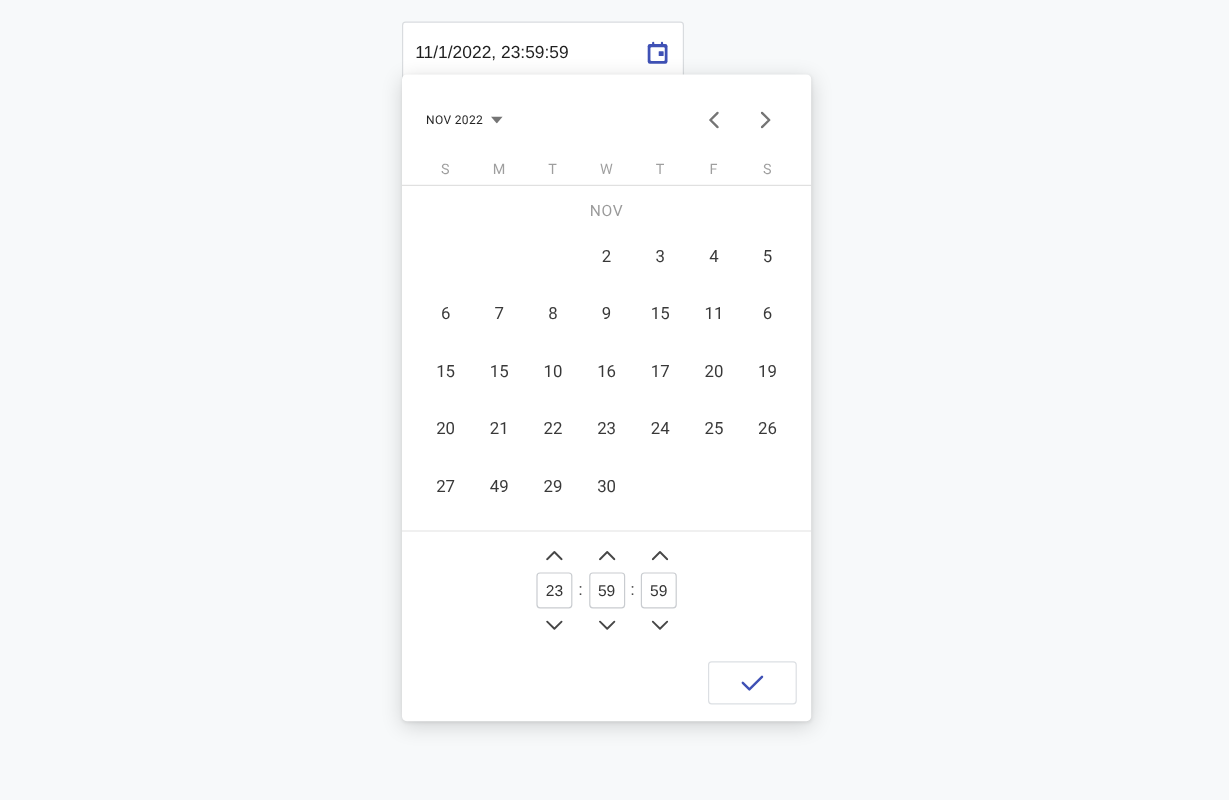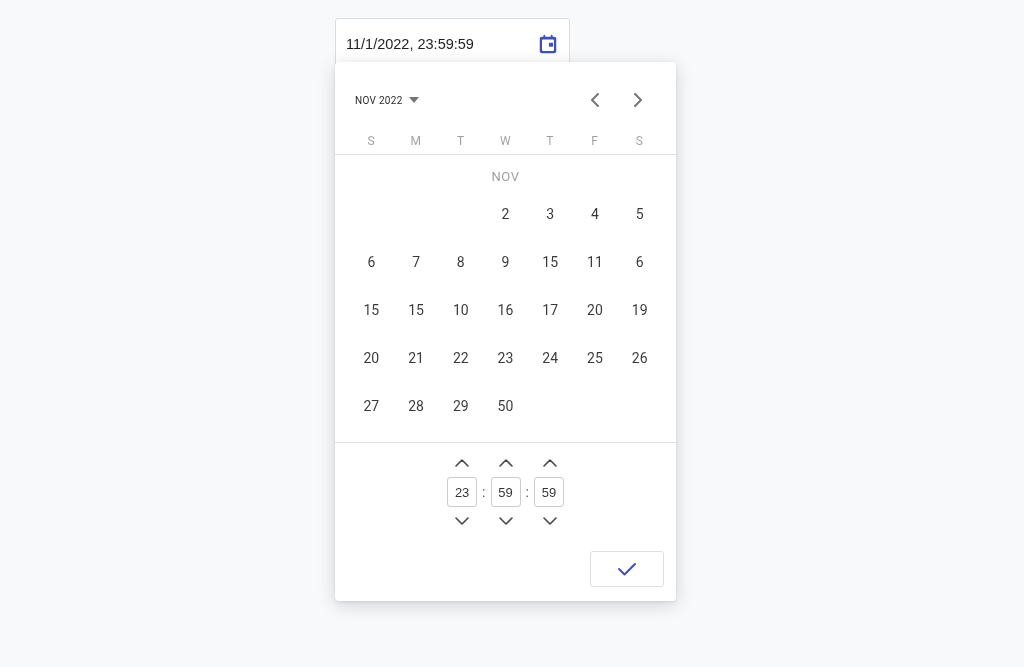--- a/index.html
+++ b/index.html
@@ -263,23 +263,23 @@
           <div class="day">20</div>
           <div class="day">19</div>
           <div class="day">20</div>
           <div class="day">21</div>
           <div class="day">22</div>
           <div class="day">23</div>
           <div class="day">24</div>
           <div class="day">25</div>
           <div class="day">26</div>
           <div class="day">27</div>
-          <div class="day">28</div>
+          <div class="day">49</div>
           <div class="day today">29</div>
-          <div class="day">50</div>
+          <div class="day">30</div>
         </div>
     </div>
 
     <div class="divider"></div>
 
     <div class="time-wrap">
       <div class="spin-row arrows-up">
         <div class="arrow-btn">
           <span>
               <svg width="14" height="8" viewBox="0 0 14 8">

